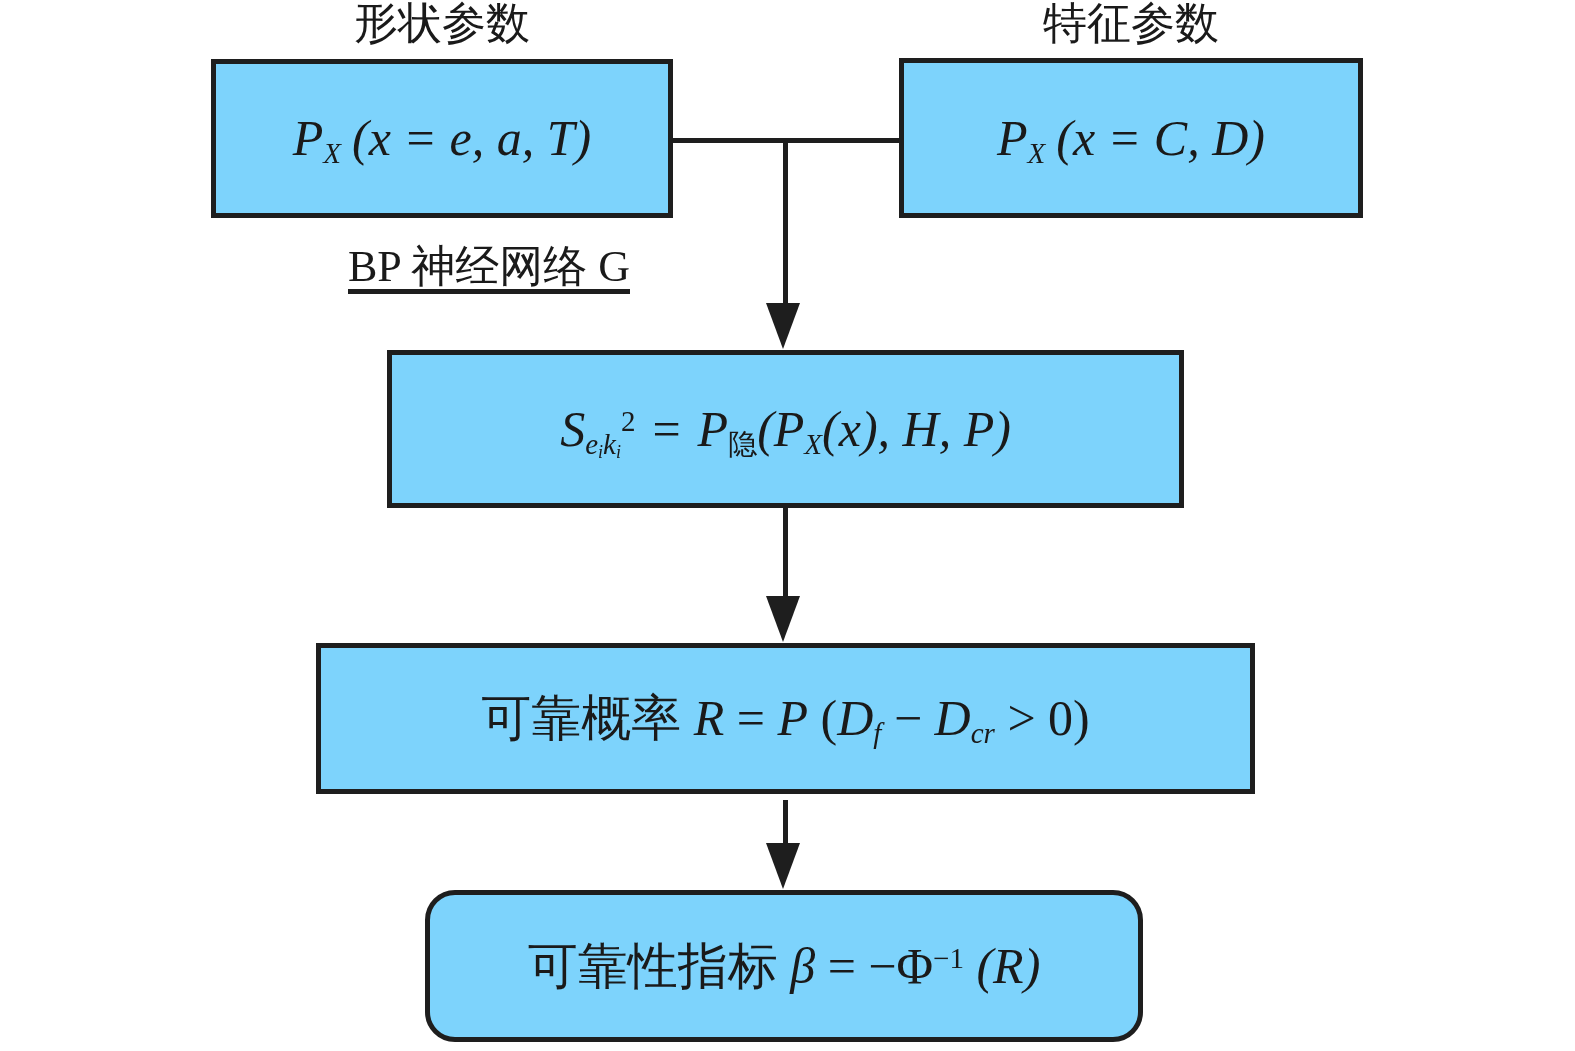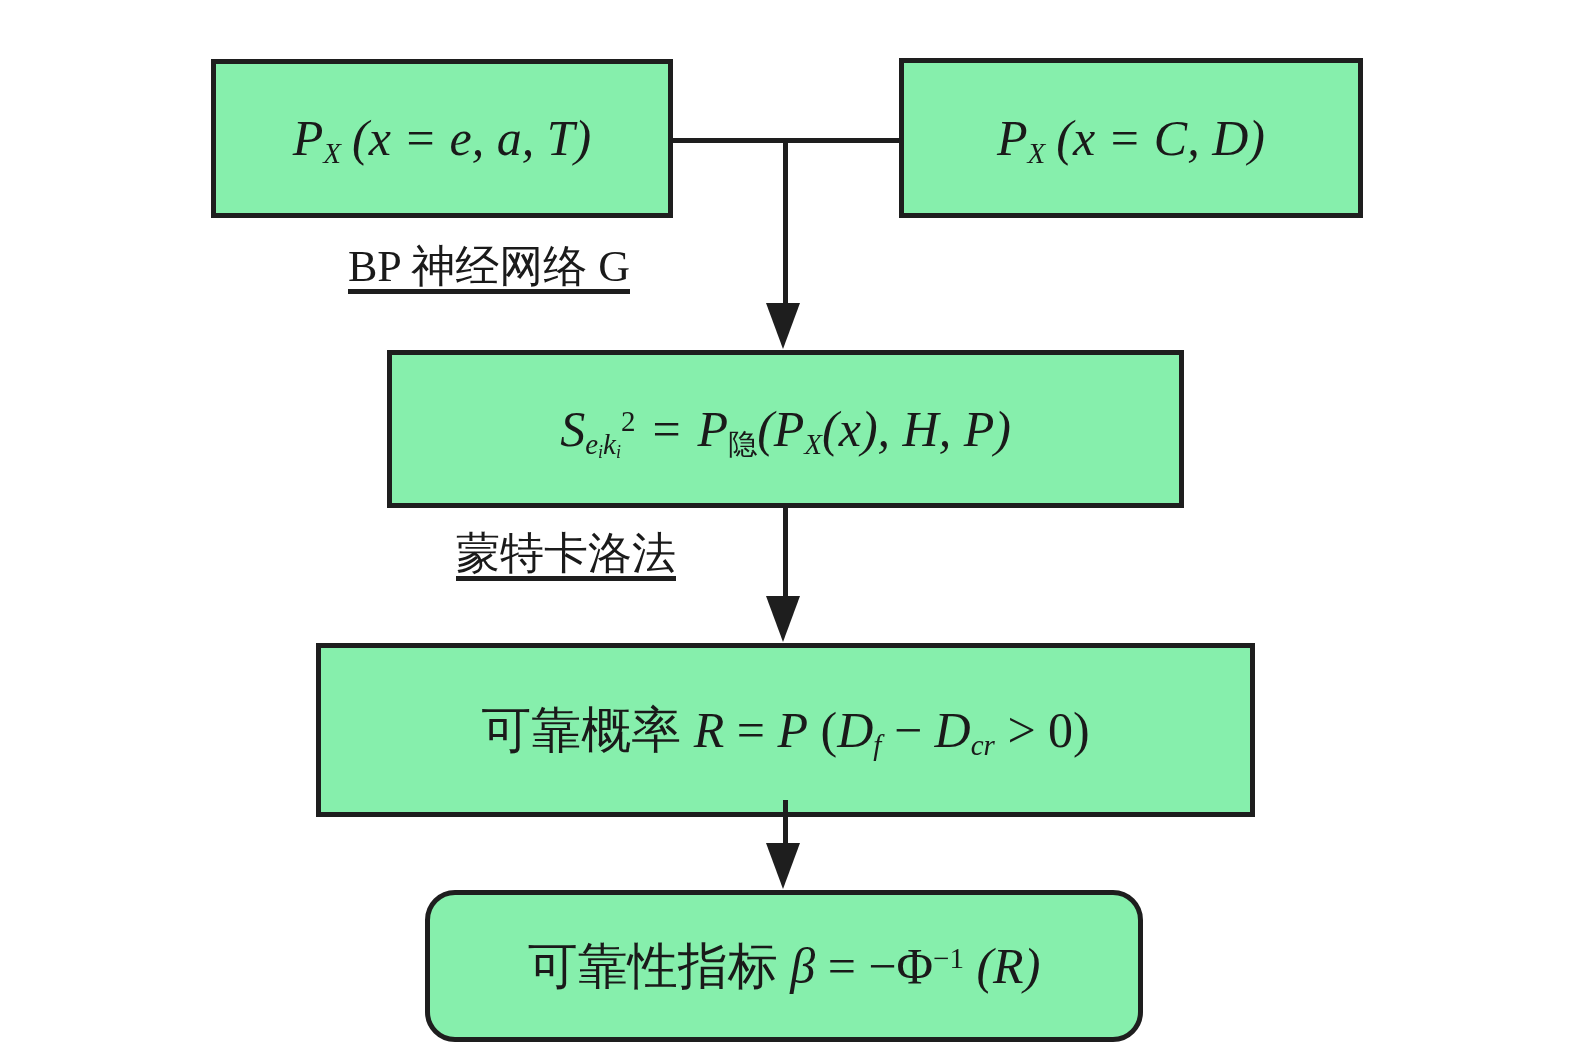--- a/index.html
+++ b/index.html
@@ -15,21 +15,21 @@
     overflow: hidden;
     font-family: "Liberation Serif", "DejaVu Serif", serif;
     color: #1a1a1a;
   }
 
   
   .node {
     position: absolute;
     box-sizing: border-box;
     border: 5px solid #1e1e1e;
-    background: #86efac;
+    background: #7dd3fc;
     display: flex;
     align-items: center;
     justify-content: center;
     text-align: center;
   }
   .node .content {
     line-height: 1.1;
     white-space: nowrap;
   }
 
@@ -91,21 +91,23 @@
   sup.upnum { font-size: 0.58em; font-style: normal; vertical-align: 0.52em; line-height: 0; }
   .nested-sub { font-size: 0.62em; font-style: italic; vertical-align: -0.22em; line-height: 0; }
   .sp { display: inline-block; width: 0.22em; }
   .spw { display: inline-block; width: 0.34em; }
 </style>
 </head>
 <body>
 
 <div id="canvas">
 
+  <div class="caption" style="left:211px; top:2px; width:462px;">形状参数</div>
 
+  <div class="caption" style="left:899px; top:2px; width:464px;">特征参数</div>
 
   <div class="node" style="left:211px; top:59px; width:462px; height:159px;">
     <div class="content math">
       <span class="it">P</span><sub class="sml">X</sub><span class="sp"></span><span class="it">(x = e, a, T)</span>
     </div>
   </div>
 
   <div class="node" style="left:899px; top:58px; width:464px; height:160px;">
     <div class="content math">
       <span class="it">P</span><sub class="sml">X</sub><span class="sp"></span><span class="it">(x = C, D)</span>
@@ -123,26 +125,23 @@
 
   <div class="node" style="left:387px; top:350px; width:797px; height:158px;">
     <div class="content math">
       <span class="it">S</span><sub class="sml"><span>e</span><span class="nested-sub">i</span><span>k</span><span class="nested-sub">i</span></sub><sup class="upnum">2</sup><span class="spw"></span><span class="up">=</span><span class="spw"></span><span class="it">P</span><sub class="sml cjk" style="font-style:normal;">隐</sub><span class="it">(</span><span class="it">P</span><sub class="sml">X</sub><span class="it">(x), </span><span class="it">H</span><span class="it">, </span><span class="it">P</span><span class="it">)</span>
     </div>
   </div>
 
   <div class="vline" style="left:783px; top:508px; height:90px;"></div>
   <div class="arrowhead" style="left:766px; top:596px;"></div>
 
-  <div class="edge-label" style="left:456px; top:532px;">
-    <span>蒙特卡洛法</span>
-  </div>
 
 
-  <div class="node" style="left:316px; top:643px; width:939px; height:174px;">
+  <div class="node" style="left:316px; top:643px; width:939px; height:151px;">
     <div class="content math">
       <span class="cjk">可靠概率 </span><span class="it">R</span><span class="up"> = </span><span class="it">P</span><span class="up"> (</span><span class="it">D</span><sub class="sml">f</sub><span class="up"> − </span><span class="it">D</span><sub class="sml">cr</sub><span class="up"> &gt; 0)</span>
     </div>
   </div>
 
   <div class="vline" style="left:783px; top:800px; height:47px;"></div>
   <div class="arrowhead" style="left:766px; top:843px;"></div>
 
   <div class="node" style="left:425px; top:890px; width:718px; height:152px;border-radius:30px;">
     <div class="content math">

